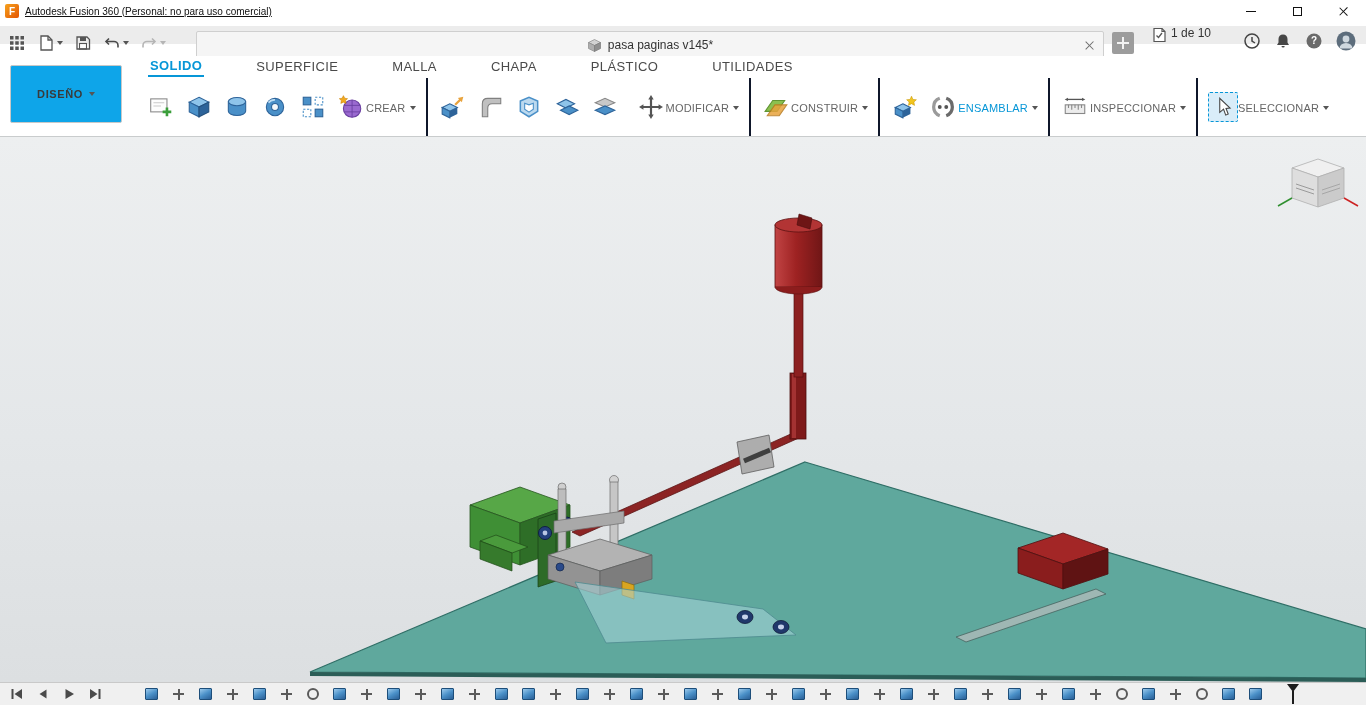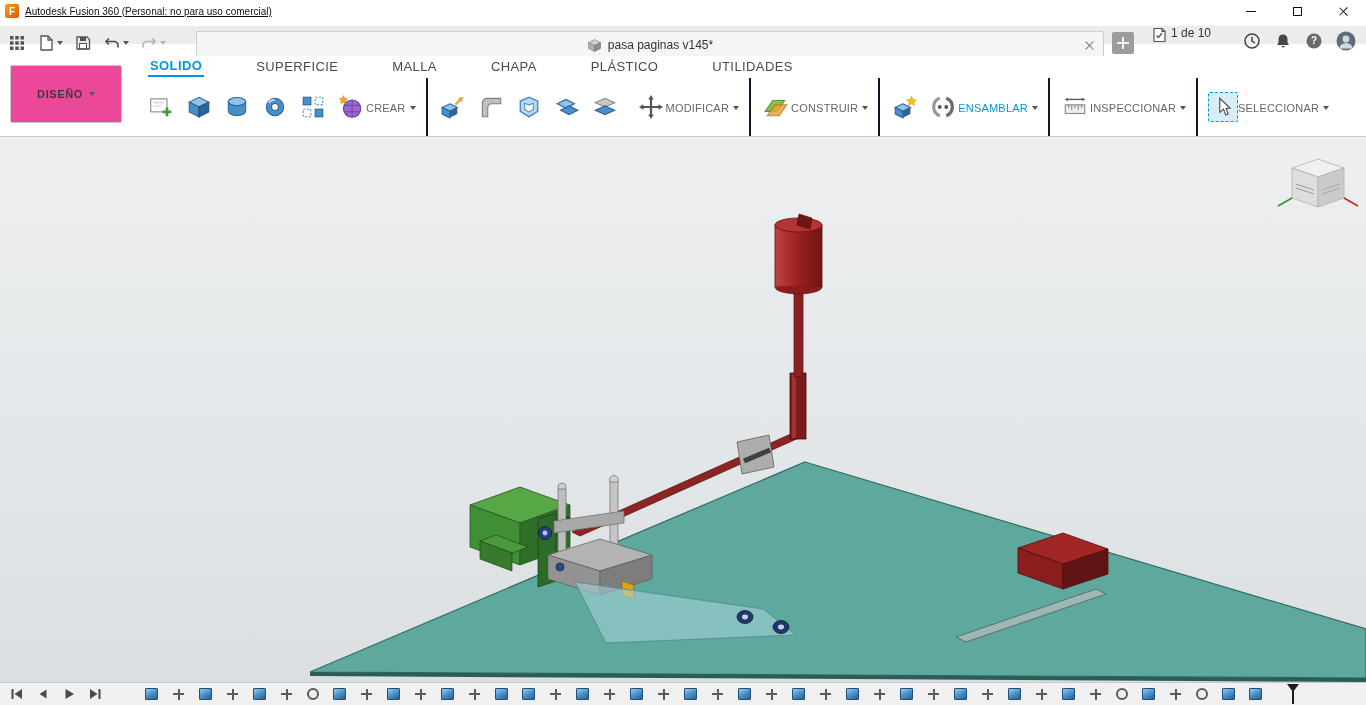--- a/index.html
+++ b/index.html
@@ -32,21 +32,21 @@
   .tab-close::before { transform:rotate(45deg); } .tab-close::after { transform:rotate(-45deg); }
   .plus-btn { position:absolute; left:1112px; top:6px; width:22px; height:22px; background:#9c9c9c; border-radius:2px; }
   .plus-btn::before { content:""; position:absolute; left:5px; top:10px; width:12px; height:2px; background:#f2f2f2; }
   .plus-btn::after { content:""; position:absolute; left:10px; top:5px; width:2px; height:12px; background:#f2f2f2; }
   .version-box { position:absolute; left:1150px; top:0; height:34px; display:flex; align-items:flex-start; gap:3px; }
   .version-text { font-size:12px; color:#333; }
   .qa-right { position:absolute; right:10px; top:0; height:34px; display:flex; align-items:center; gap:13px; }
 
   
   .ribbon { position:absolute; top:56px; left:0; right:0; height:81px; background:#ffffff; border-bottom:1px solid #c9cccd; }
-  .workspace-btn { position:absolute; left:10px; top:9px; width:112px; height:58px; border:1px solid #c8c8c8; border-radius:2px; display:flex; align-items:center; justify-content:center; gap:6px; background:#ec4899; }
+  .workspace-btn { position:absolute; left:10px; top:9px; width:112px; height:58px; border:1px solid #c8c8c8; border-radius:2px; display:flex; align-items:center; justify-content:center; gap:6px; background:#0ea5e9; }
   .workspace-label { font-size:11px; font-weight:bold; color:#3a3a3a; letter-spacing:0.6px; }
   .ribbon-tabs { position:absolute; left:148px; top:0; height:21px; display:flex; gap:50px; align-items:stretch; }
   .rtab { font-size:13px; color:#4a4a4a; letter-spacing:0.4px; display:flex; align-items:center; padding:0 2px; }
   .rtab.active { color:#0696d7; font-weight:bold; border-bottom:2px solid #0696d7; }
   .groups { position:absolute; left:136px; top:22px; height:58px; display:flex; }
   .group { display:flex; flex-direction:row; align-items:center; padding:0 10px; }
   .group + .group { border-left:2px solid #0f172a; }
   .group-icons { height:40px; display:flex; align-items:center; gap:8px; }
   .icon-btn { width:30px; height:30px; display:flex; align-items:center; justify-content:center; border-radius:2px; }
   .icon-btn.sep { margin-left:8px; }

